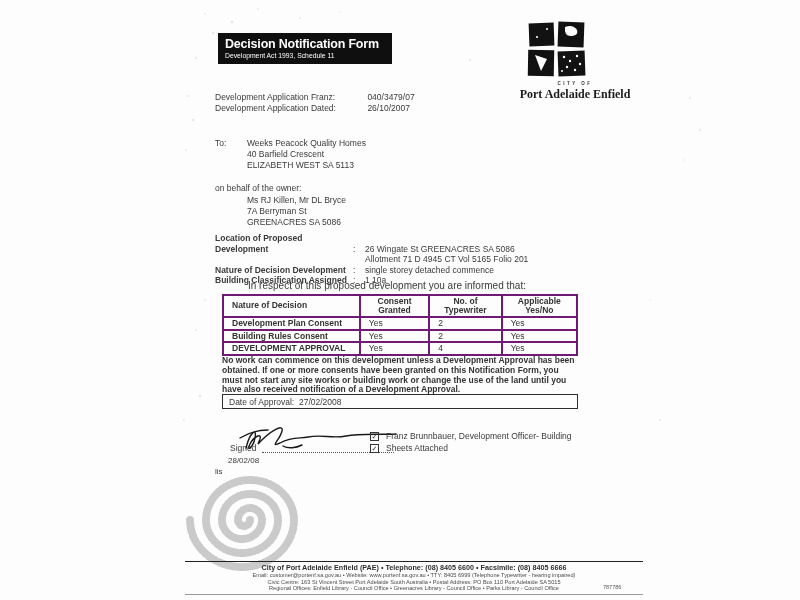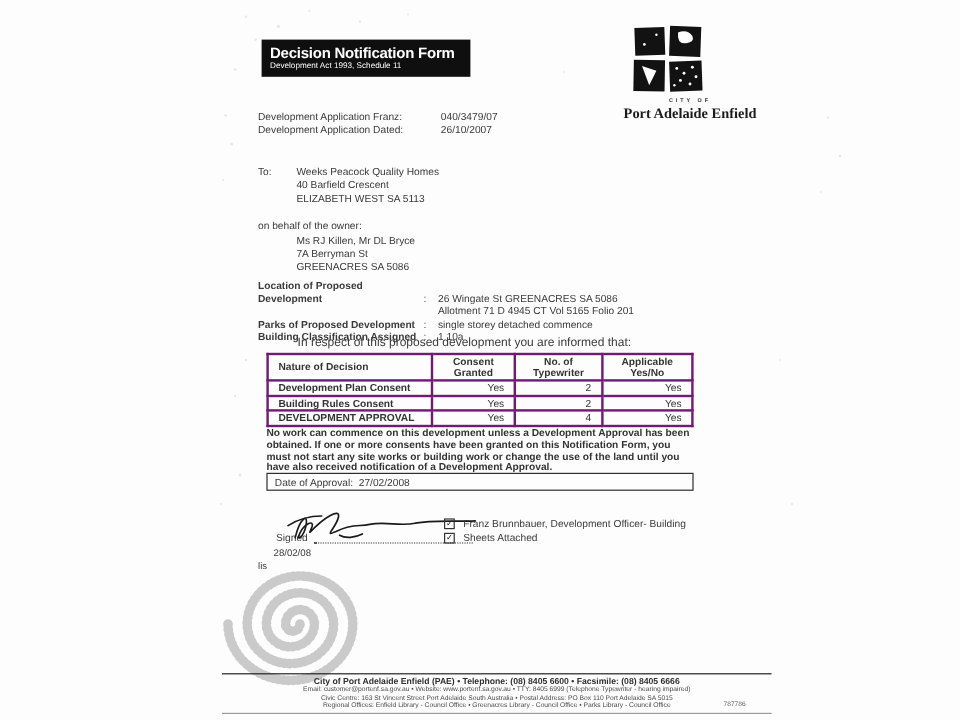--- a/index.html
+++ b/index.html
@@ -21,21 +21,21 @@
   .row .lbl{display:inline-block;width:150px;}
   
   .detail{line-height:10.5px;font-size:8.5px;}
   .detail .dlbl{display:inline-block;width:138px;font-weight:bold;}
   .detail .dcolon{display:inline-block;width:12px;}
   
   table.decision-table{border-collapse:collapse;font-size:8.5px;color:#333;}
   table.decision-table th,table.decision-table td{border:2px solid #701a75;padding:0 8px;}
   table.decision-table{border:1.5px solid #2e2e2e;}
   table.decision-table th{font-weight:bold;text-align:center;height:20px;line-height:9.5px;}
-  table.decision-table td{height:10.5px;text-align:right;}
+  table.decision-table td{height:10.5px;text-align:left;}
   table.decision-table .c-name{text-align:left;font-weight:bold;width:152px;}
   .w62{width:62px;} .w66{width:66px;}
   
   .warning{font-size:8.5px;font-weight:bold;line-height:9.8px;color:#333;}
   
   .approval{border:1.5px solid #2e2e2e;box-sizing:border-box;padding:2px 0 0 6px;font-size:8.5px;}
   
   .dotline{border-bottom:1px dotted #555;}
   .cbrow{font-size:8.5px;line-height:12px;white-space:nowrap;}
   .cb{display:inline-block;width:7px;height:7px;border:1px solid #333;font-size:7px;line-height:7px;text-align:center;color:#222;vertical-align:middle;margin-right:7px;}
@@ -130,21 +130,21 @@
   </div>
 
   <div class="abs" style="left:215px;top:233px;width:420px;">
     <div class="detail">
       <span class="dlbl">Location of Proposed Development</span><span class="dcolon">:</span><span>26 Wingate St GREENACRES  SA  5086</span>
     </div>
     <div class="detail">
       <span class="dlbl"></span><span class="dcolon"></span><span>Allotment 71 D 4945 CT Vol 5165 Folio 201</span>
     </div>
     <div class="detail">
-      <span class="dlbl">Parks of Proposed Development</span><span class="dcolon">:</span><span>single storey detached commence</span>
+      <span class="dlbl">Nature of Decision Development</span><span class="dcolon">:</span><span>single storey detached commence</span>
     </div>
     <div class="detail">
       <span class="dlbl">Building Classification Assigned</span><span class="dcolon">:</span><span>1 10a</span>
     </div>
   </div>
 
   <div class="abs" style="left:212px;top:280px;font-size:10px;margin-left:36px;">In respect of this proposed development you are informed that:</div>
 
   <table class="abs decision-table" style="left:222px;top:294px;width:356px;">
     <thead>

